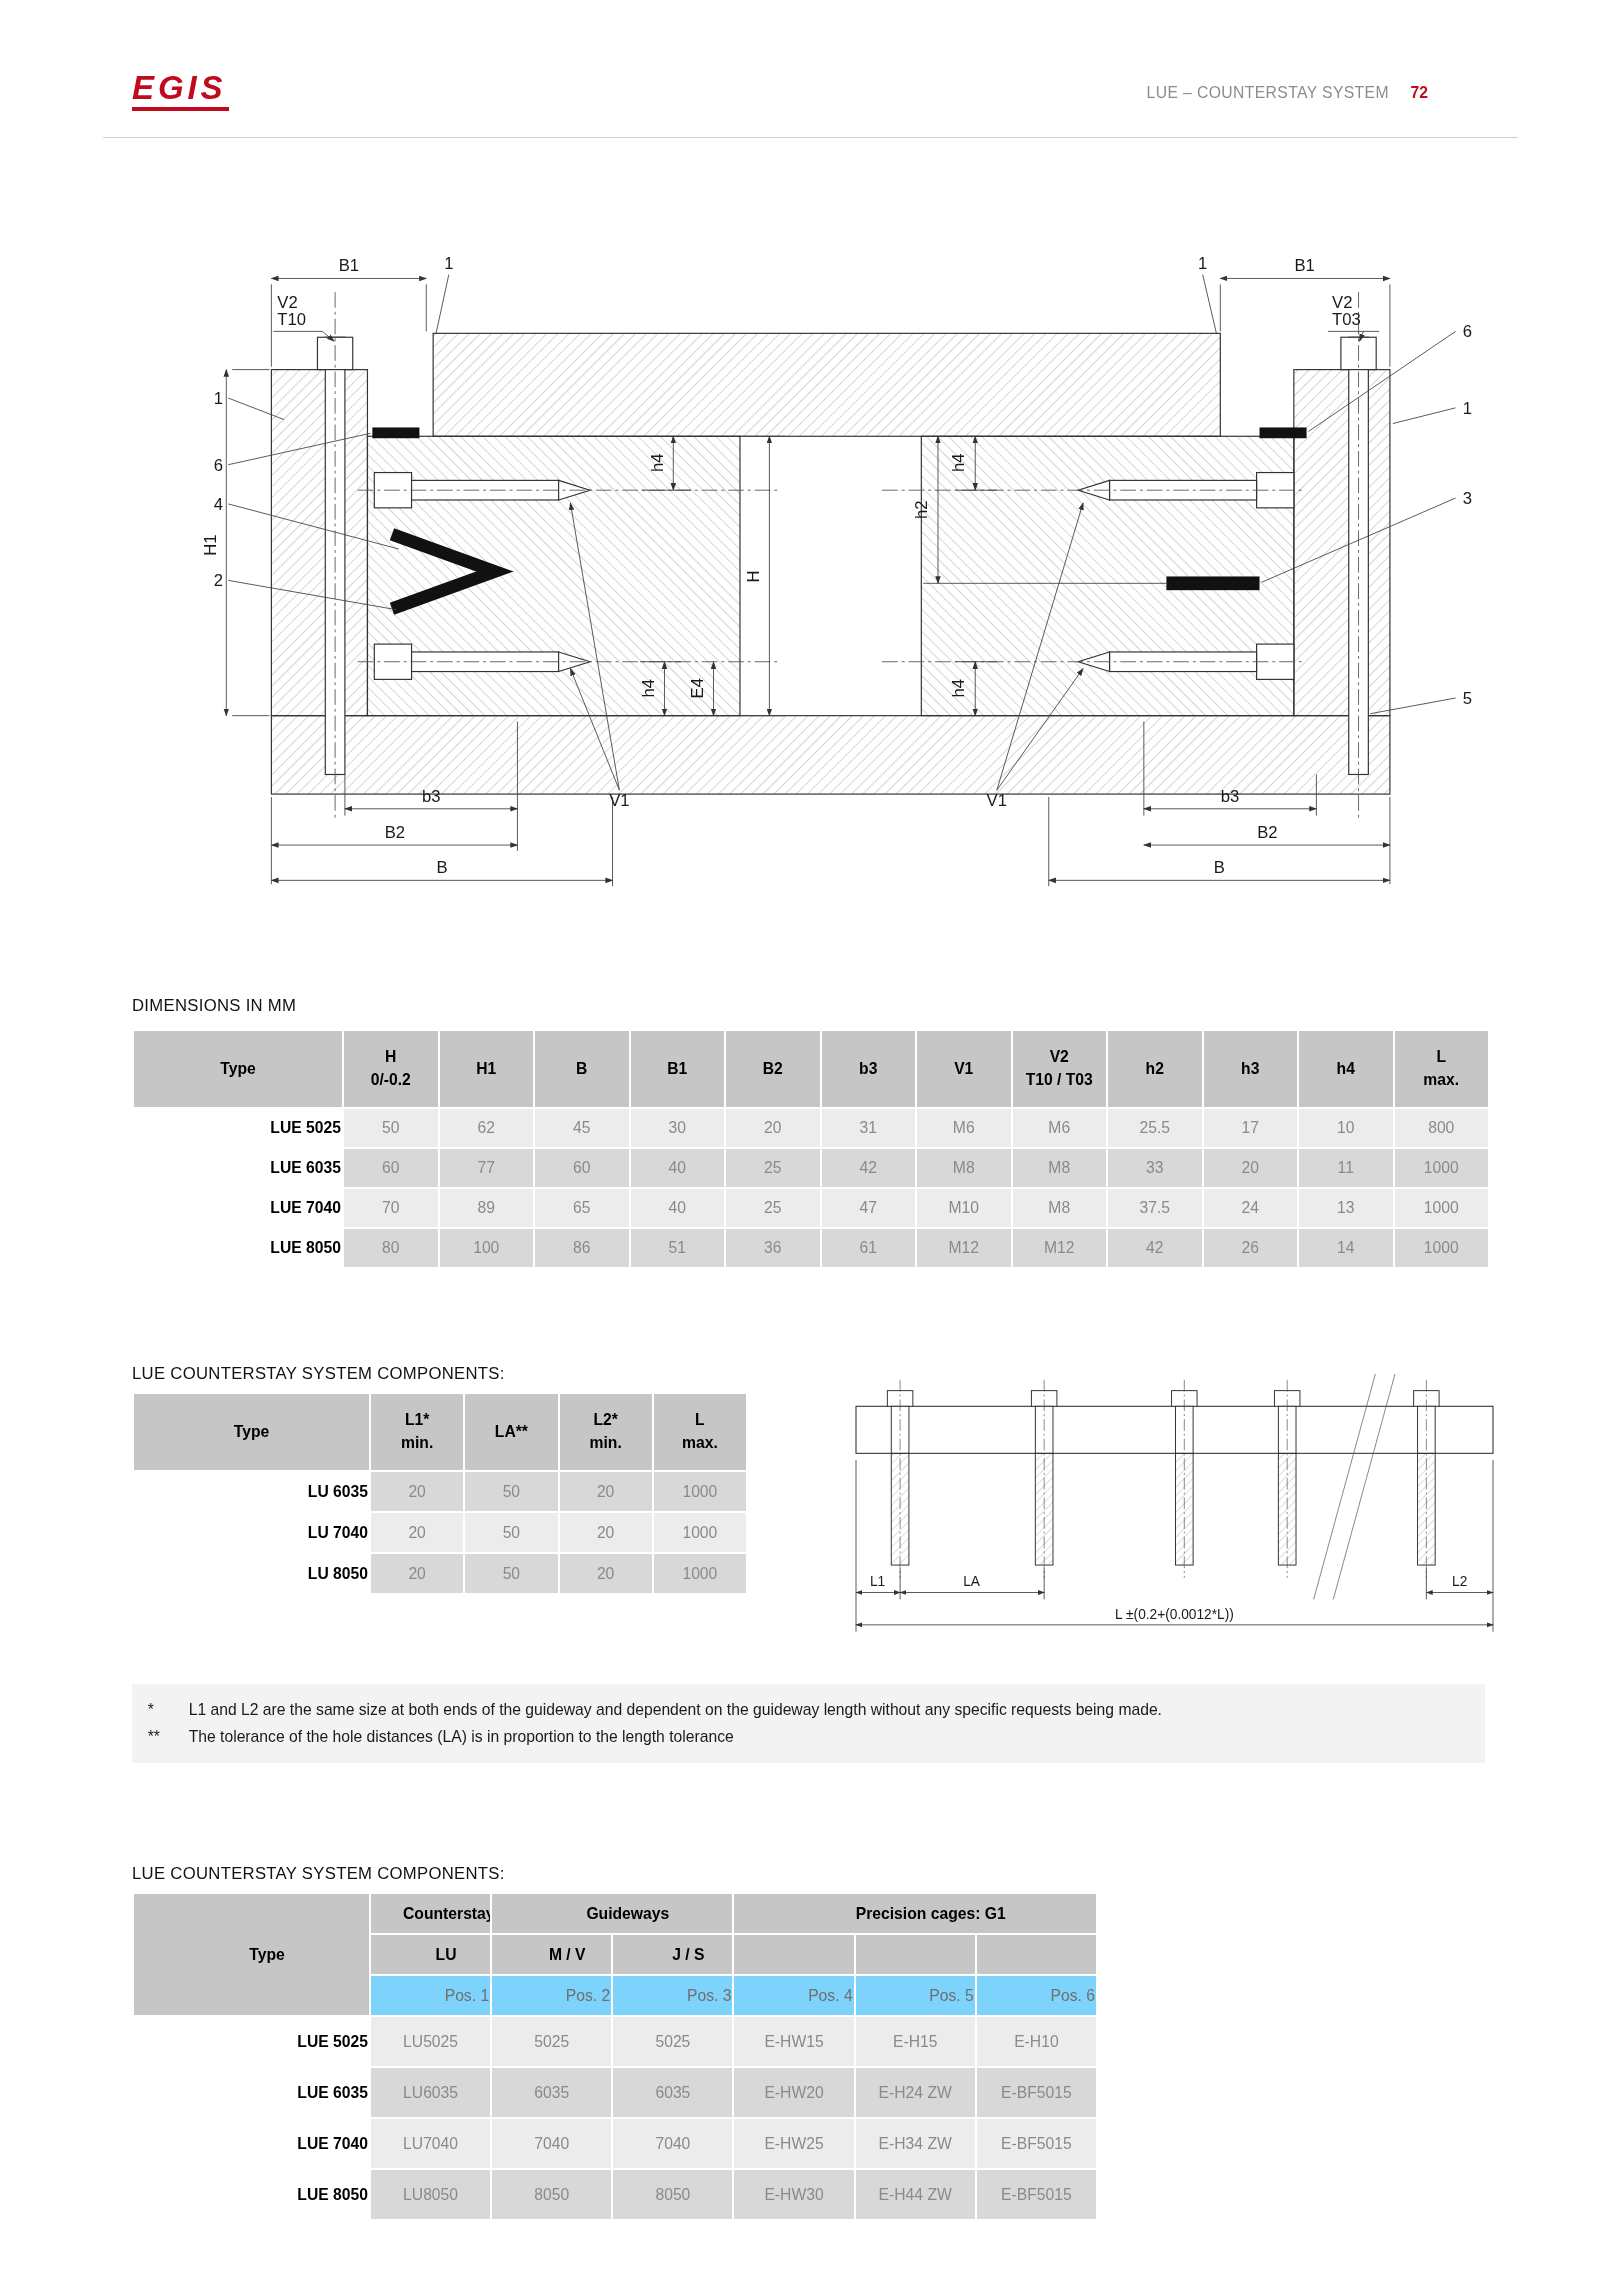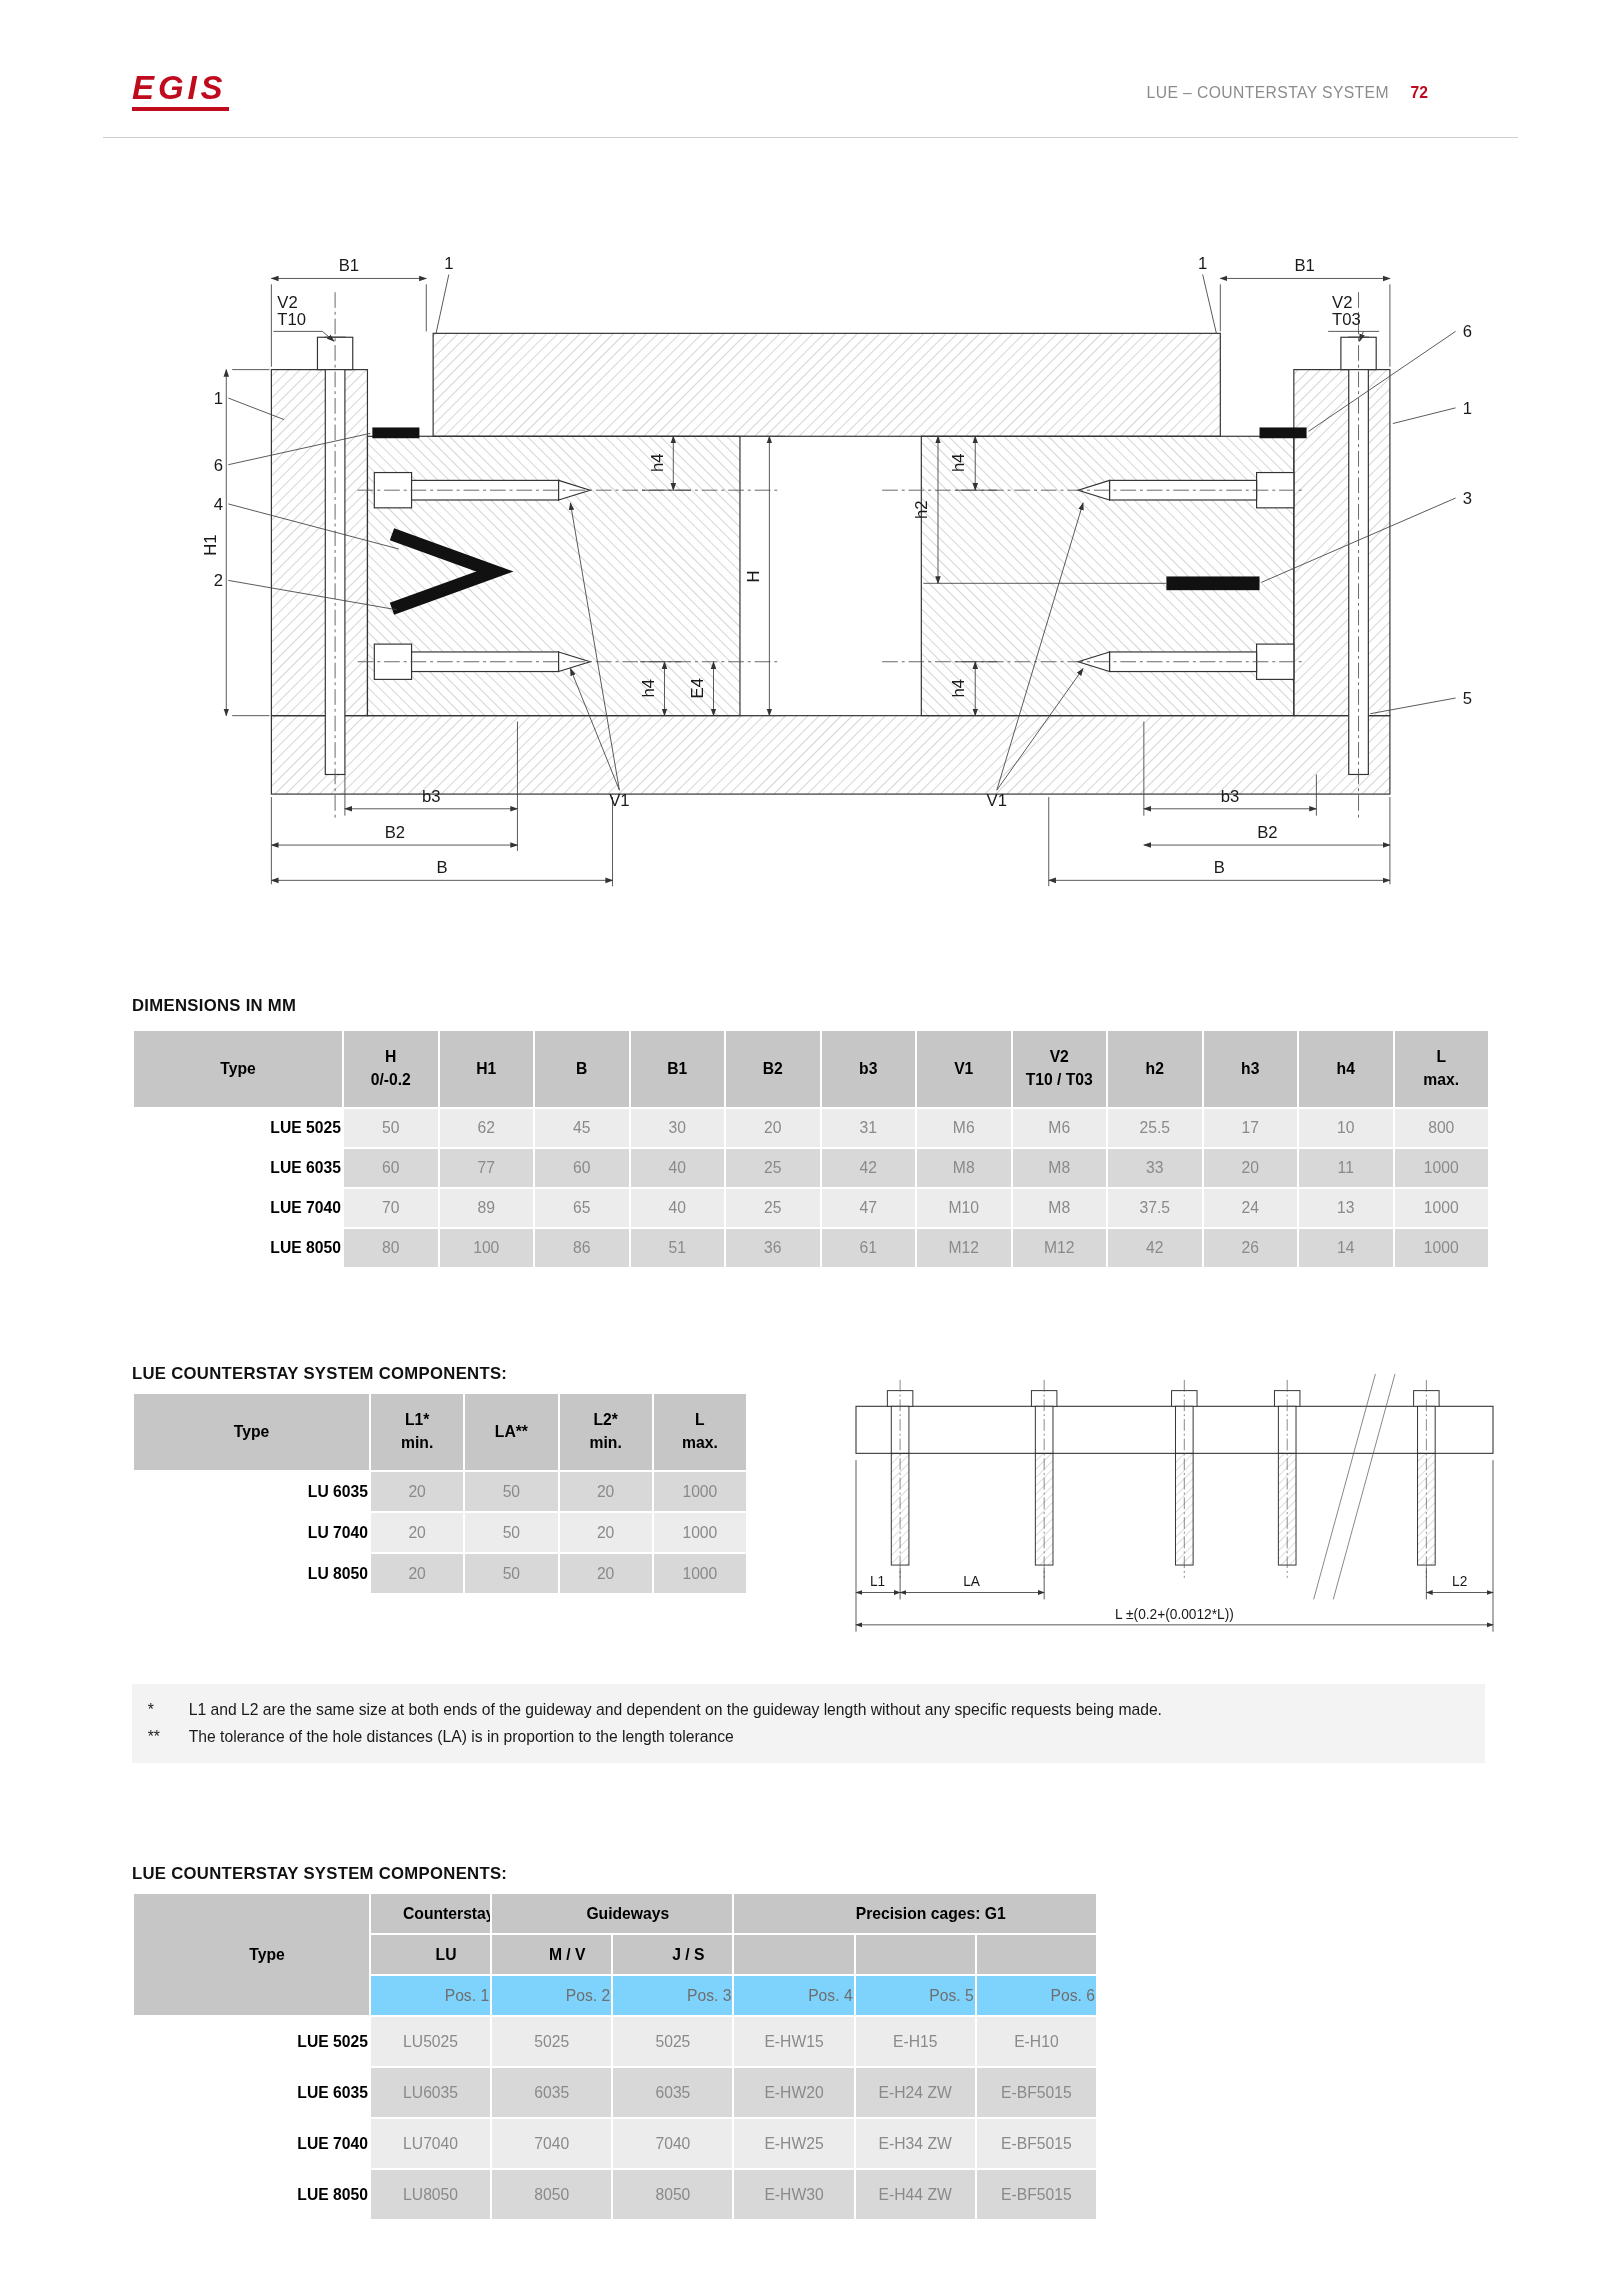--- a/index.html
+++ b/index.html
@@ -13,21 +13,21 @@
   .hdr-right { position:absolute; top:84px; right:130px; display:flex; gap:21.6px; align-items:baseline; }
   .hdr-title { color:#8c8c8c; font-size:15.7px; letter-spacing:0.4px;padding-left:25px; }
   .hdr-page  { color:#c00a1e; font-size:15.7px; font-weight:bold; }
   .rule { position:absolute; top:137px; left:103px; width:1415px; border-top:1px solid #cfcfcf; }
 
   
   .drawing-main  { position:absolute; left:191px; top:245px; width:1294px; height:659px; }
   .drawing-small { position:absolute; left:841px; top:1372px; width:667px; height:294px; }
   svg text { font-family:"Liberation Sans", sans-serif; fill:#1a1a1a; }
 
-  .section-title { position:absolute; font-size:16.7px; color:#111; letter-spacing:0.3px;font-weight:bold; }
+  .section-title { position:absolute; font-size:16.7px; color:#111; letter-spacing:0.3px; }
   #st1 { left:132px; top:996px; }
   #st2 { left:132px; top:1364px; }
   #st3 { left:132px; top:1864px; }
 
   
   table.tbl { border-collapse:separate; border-spacing:2px; table-layout:fixed; }
   .tbl td { font-size:15.7px; overflow:hidden; }
   .hd  { background:#c6c6c6; color:#000; font-weight:bold; text-align:center; vertical-align:middle; }
   .hd div { line-height:1.45; }
   .typ { background:#ffffff; color:#000; font-weight:bold; text-align:right; padding-left:11.8px; vertical-align:middle; }

